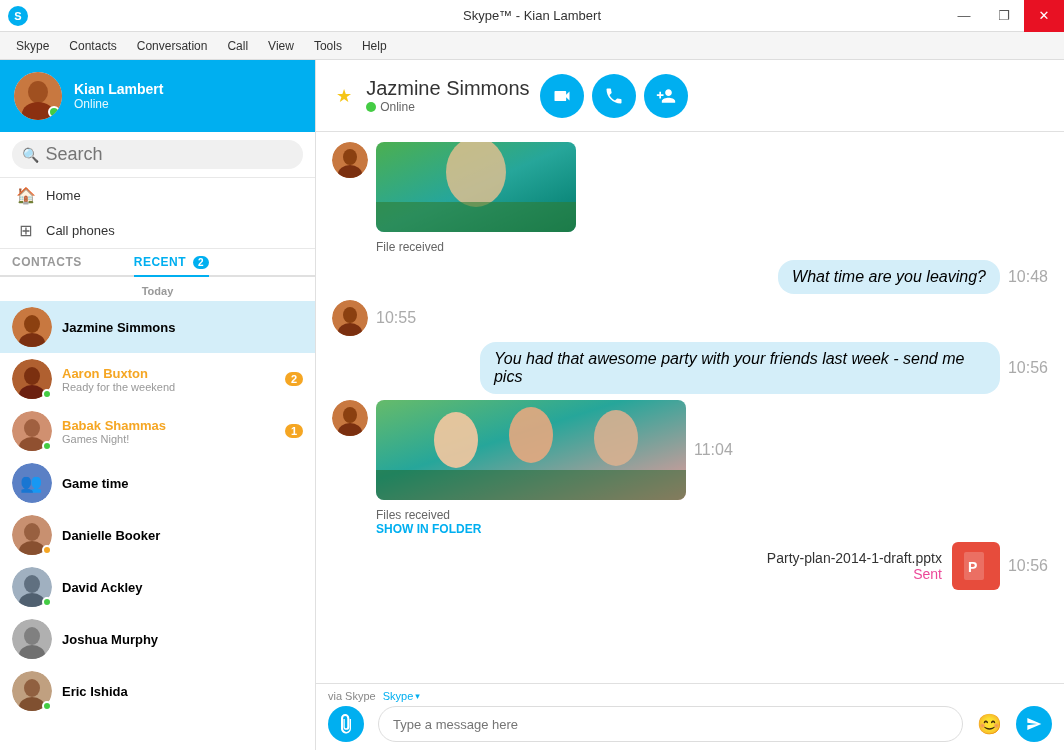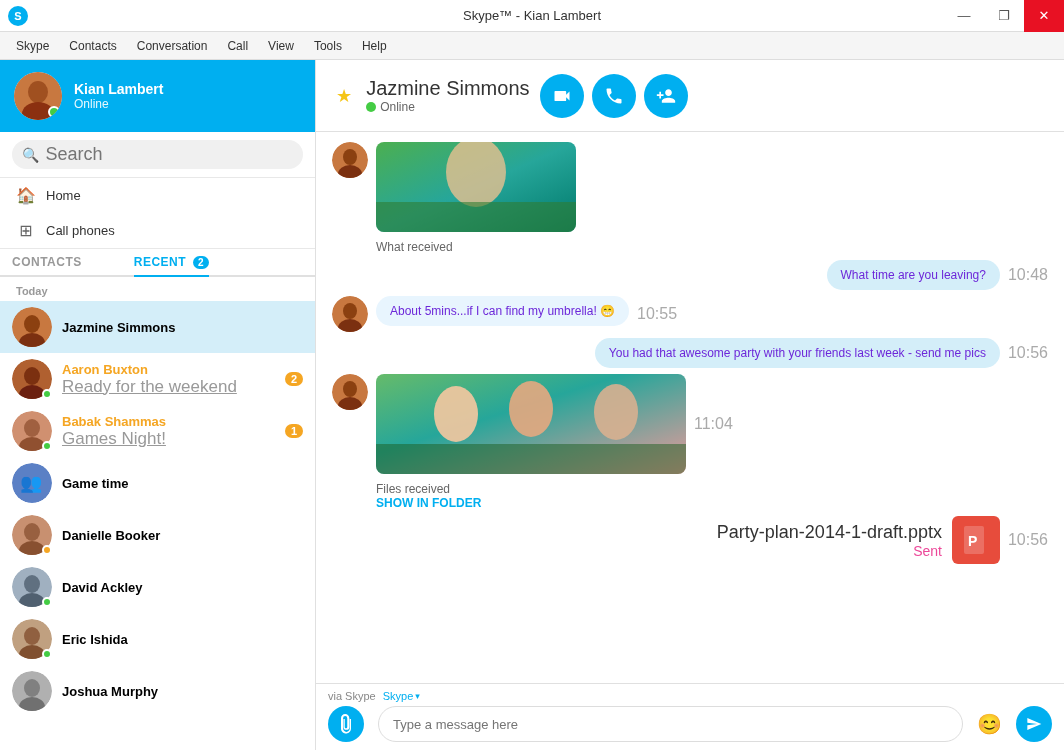--- a/index.html
+++ b/index.html
@@ -181,20 +181,21 @@
     
     .contact-list {
       flex: 1;
       overflow-y: auto;
     }
     .date-header {
       font-size: 11px;
       color: #999;
       padding: 8px 16px 4px;
       font-weight: 600;
+      text-align: center;
     }
     .contact-item {
       display: flex;
       align-items: center;
       padding: 6px 12px;
       gap: 10px;
       cursor: pointer;
       position: relative;
     }
     .contact-item.active { background: #d4eef9; }
@@ -219,21 +220,21 @@
       border: 2px solid white;
       position: absolute;
       bottom: 0;
       right: 0;
     }
     .dot-online { background: #44cc44; }
     .dot-away { background: #f5a623; }
     .contact-info { flex: 1; min-width: 0; }
     .contact-name { font-size: 13px; font-weight: 600; white-space: nowrap; overflow: hidden; text-overflow: ellipsis; }
     .contact-name.orange { color: #f5a623; }
-    .contact-subtext { font-size: 17px; color: #999; white-space: nowrap; overflow: hidden; text-overflow: ellipsis; text-decoration: underline; }
+    .contact-subtext { font-size: 11px; color: #999; white-space: nowrap; overflow: hidden; text-overflow: ellipsis; }
     .unread-badge {
       background: #f5a623;
       color: white;
       border-radius: 10px;
       padding: 1px 6px;
       font-size: 11px;
       font-weight: 600;
       flex-shrink: 0;
     }
 
@@ -293,23 +294,24 @@
       width: 36px;
       height: 36px;
       border-radius: 50%;
       overflow: hidden;
     }
 
     .bubble {
       background: #e8f5fe;
       border-radius: 16px;
       padding: 8px 14px;
-      font-size: 12px;
-      color: #6d28d9;
+      font-size: 16px;
+      color: #000000;
       max-width: 520px;
+      font-style: italic;
     }
     .bubble.outgoing-bubble {
       background: #d4eef9;
     }
 
     .msg-time {
       font-size: 16px;
       color: #aaa;
       align-self: center;
       white-space: nowrap;
@@ -318,21 +320,21 @@
     .show-in-folder { font-size: 12px; color: #00aff0; cursor: pointer; font-weight: 600; }
 
     .file-attachment-row {
       display: flex;
       align-items: center;
       justify-content: flex-end;
       gap: 10px;
       padding-right: 0;
     }
     .file-attachment-info { text-align: right; }
-    .file-name { font-size: 18px; color: #333; }
+    .file-name { font-size: 14px; color: #333; }
     .file-sent { font-size: 14px; color: #ec4899; }
     .file-icon-box {
       width: 48px;
       height: 48px;
       background: #e74c3c;
       border-radius: 6px;
       display: flex; align-items: center; justify-content: center;
       color: white; font-size: 20px;
       font-weight: bold;
     }
@@ -581,44 +583,44 @@
         </div>
         <div class="contact-info">
           <div class="contact-name">David Ackley</div>
         </div>
       </div>
 
       <div class="contact-item">
         <div class="contact-avatar">
           <div class="av-circle">
             <svg viewBox="0 0 40 40" width="40" height="40">
-              <circle cx="20" cy="20" r="20" fill="#c0a080"></circle>
-              <ellipse cx="20" cy="17" rx="8" ry="9" fill="#906040"></ellipse>
-              <ellipse cx="20" cy="36" rx="13" ry="10" fill="#805030"></ellipse>
-            </svg>
-          </div>
-          <div class="contact-status-dot dot-online"></div>
+              <circle cx="20" cy="20" r="20" fill="#b0b0b0"></circle>
+              <ellipse cx="20" cy="17" rx="8" ry="9" fill="#808080"></ellipse>
+              <ellipse cx="20" cy="36" rx="13" ry="10" fill="#707070"></ellipse>
+            </svg>
+          </div>
         </div>
         <div class="contact-info">
-          <div class="contact-name">Eric Ishida</div>
+          <div class="contact-name">Joshua Murphy</div>
         </div>
       </div>
 
       <div class="contact-item">
         <div class="contact-avatar">
           <div class="av-circle">
             <svg viewBox="0 0 40 40" width="40" height="40">
-              <circle cx="20" cy="20" r="20" fill="#b0b0b0"></circle>
-              <ellipse cx="20" cy="17" rx="8" ry="9" fill="#808080"></ellipse>
-              <ellipse cx="20" cy="36" rx="13" ry="10" fill="#707070"></ellipse>
-            </svg>
-          </div>
+              <circle cx="20" cy="20" r="20" fill="#c0a080"></circle>
+              <ellipse cx="20" cy="17" rx="8" ry="9" fill="#906040"></ellipse>
+              <ellipse cx="20" cy="36" rx="13" ry="10" fill="#805030"></ellipse>
+            </svg>
+          </div>
+          <div class="contact-status-dot dot-online"></div>
         </div>
         <div class="contact-info">
-          <div class="contact-name">Joshua Murphy</div>
+          <div class="contact-name">Eric Ishida</div>
         </div>
       </div>
 
     </div>
   </div>
 
   <div class="chat-panel-wrapper">
 
     <div class="chat-header">
       <span class="chat-header-star">★</span>
@@ -673,42 +675,39 @@
               <rect width="200" height="90" fill="url(#g1)"></rect>
               <ellipse cx="100" cy="30" rx="30" ry="35" fill="#e8c090" opacity="0.8"></ellipse>
               <rect x="0" y="60" width="200" height="30" fill="#2e7d32" opacity="0.6"></rect>
             </svg>
           </div>
         </div>
       </div>
 
       <div class="msg-row">
         <div style="width:36px;flex-shrink:0;"></div>
-        <div class="file-label">What received</div>
+        <div class="file-label">File received</div>
       </div>
 
       <div class="msg-row outgoing">
         <span class="msg-time">10:48</span>
         <div class="bubble outgoing-bubble">
           <span>What time are you leaving?</span>
         </div>
       </div>
 
       <div class="msg-row">
         <div class="msg-avatar">
           <div class="msg-av-circle">
             <svg viewBox="0 0 36 36" width="36" height="36">
               <circle cx="18" cy="18" r="18" fill="#c87840"></circle>
               <ellipse cx="18" cy="15" rx="7" ry="8" fill="#8B4010"></ellipse>
               <ellipse cx="18" cy="32" rx="12" ry="9" fill="#7B3010"></ellipse>
             </svg>
           </div>
-        </div>
-        <div class="bubble">
-          <span>About 5mins...if I can find my umbrella! 😁</span>
         </div>
         <span class="msg-time">10:55</span>
       </div>
 
       <div class="msg-row outgoing">
         <span class="msg-time">10:56</span>
         <div class="bubble outgoing-bubble">
           <span>You had that awesome party with your friends last week - send me pics</span>
         </div>
       </div>

